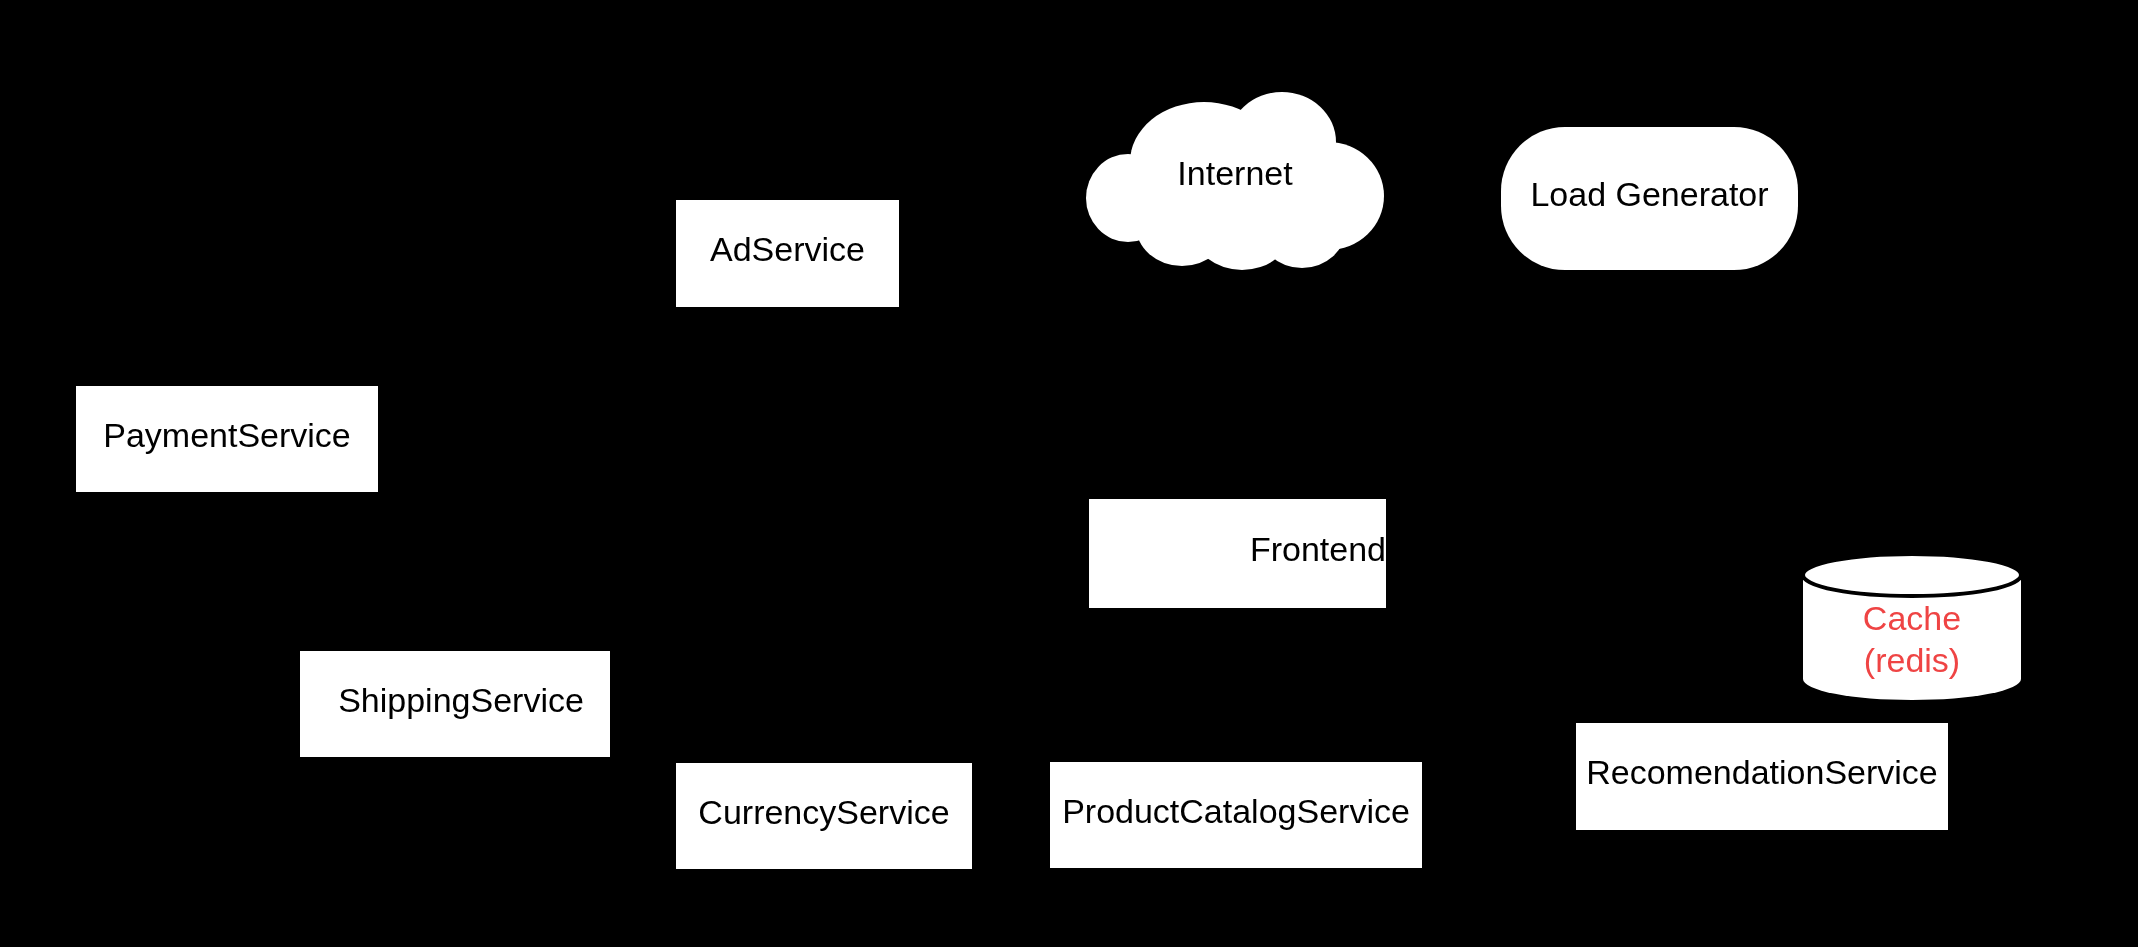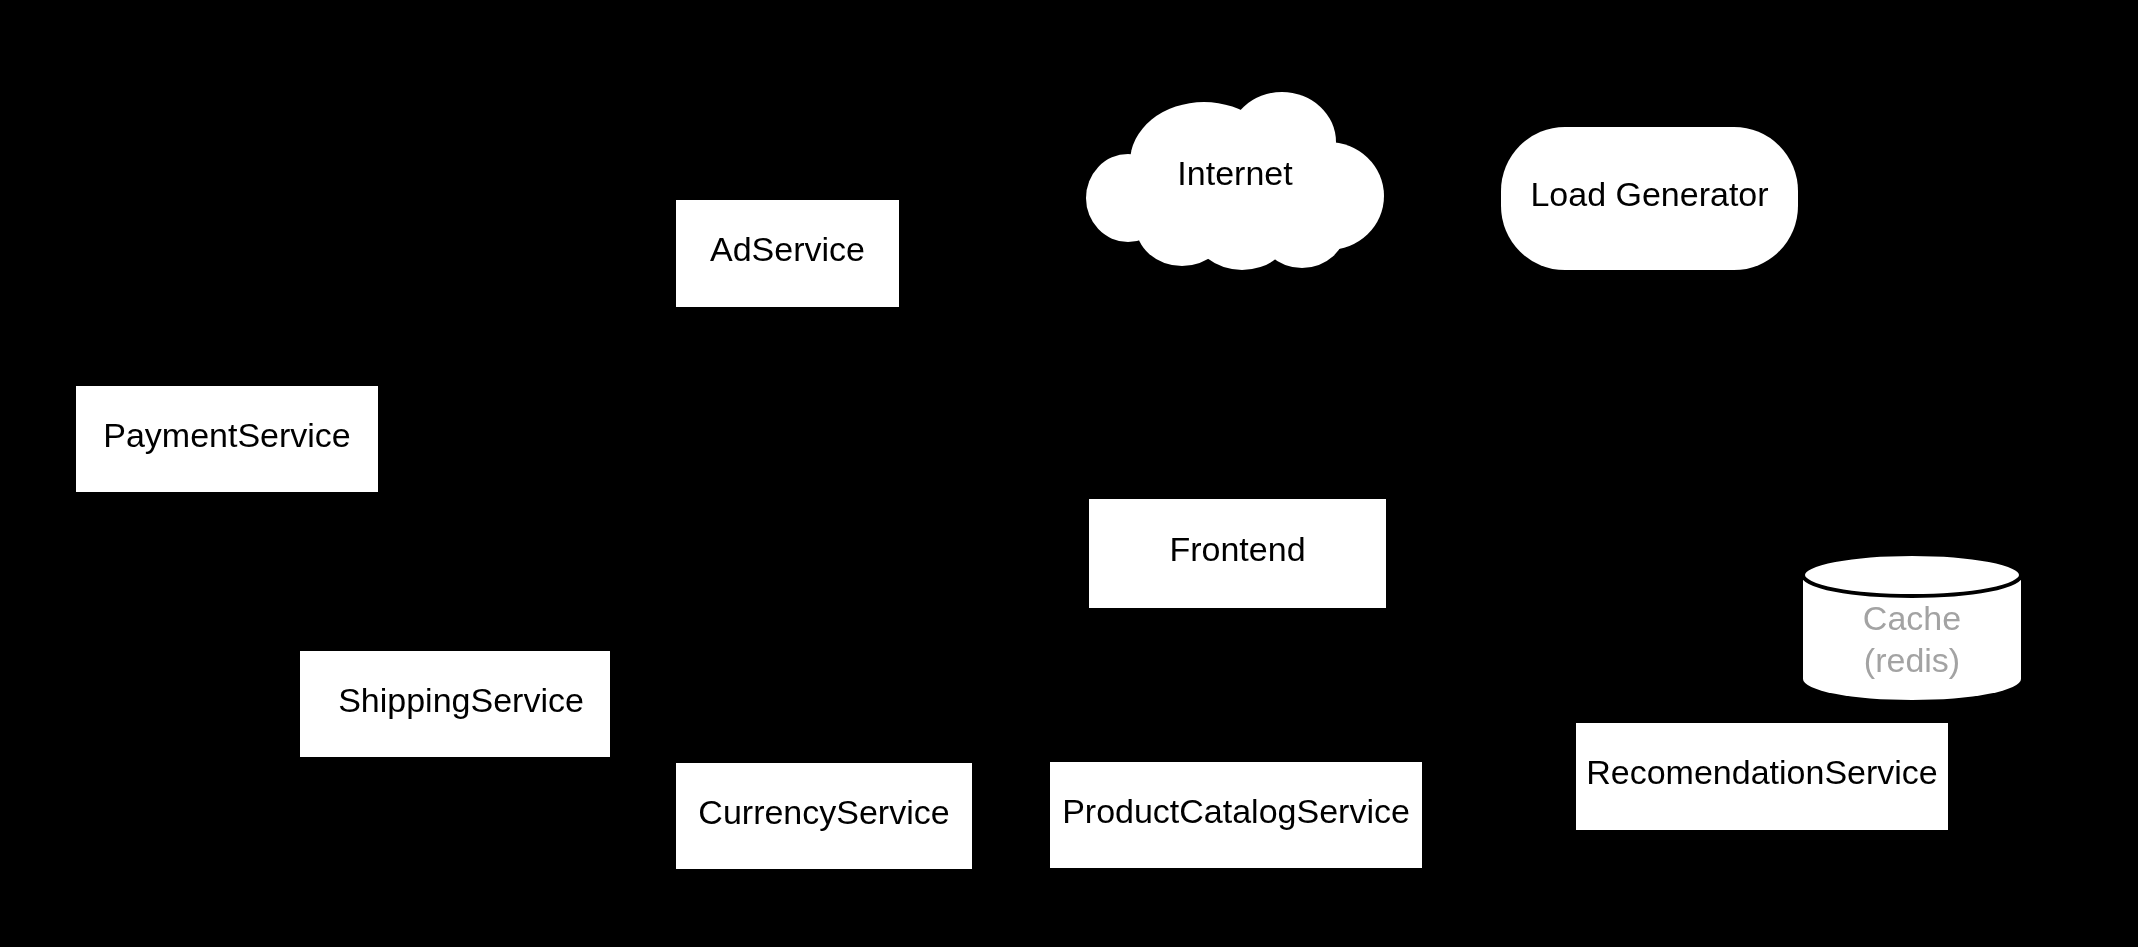--- a/index.html
+++ b/index.html
@@ -50,31 +50,31 @@
     display: block;
   }
   .cyl-label {
     position: absolute;
     z-index: 1;
     top: 46px;
     left: 0;
     width: 100%;
     text-align: center;
     line-height: 42px;
-    color: #a3a3a3;
+    color: #ef4444;
   }
   
   .n-email          { left:  300px; top: 124px; width: 296px; height: 108px; }
   .n-ad             { left:  676px; top: 200px; width: 223px; height: 107px; }
   .n-internet       { left: 1086px; top:  86px; width: 298px; height: 186px; }
   .n-loadgen        { left: 1501px; top: 127px; width: 297px; height: 143px; }
   .n-payment        { left:   76px; top: 386px; width: 302px; height: 106px; }
   .n-checkout       { left:  600px; top: 386px; width: 296px; height: 107px; }
   .n-cart           { left: 1764px; top: 349px; width: 298px; height: 108px; }
-  .n-frontend       { left: 1089px; top: 499px; width: 297px; height: 109px; }
+  .n-frontend       { left: 1089px; top: 499px; width: 297px; height: 109px; justify-content: flex-end; }
   .n-cache          { left: 1800px; top: 551px; width: 224px; height: 152px; }
   .n-shipping       { left:  300px; top: 651px; width: 298px; height: 106px; padding-left: 12px; }
   .n-currency       { left:  676px; top: 763px; width: 296px; height: 106px; }
   .n-productcatalog { left: 1050px; top: 762px; width: 372px; height: 106px; }
   .n-recomendation  { left: 1576px; top: 723px; width: 372px; height: 107px; }
 </style>
 </head>
 <body>
 
 <div class="canvas">

